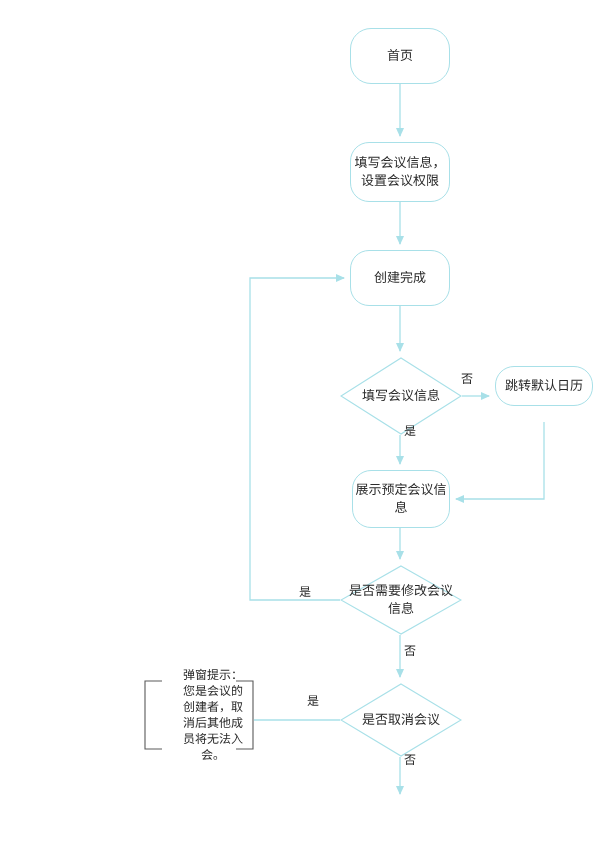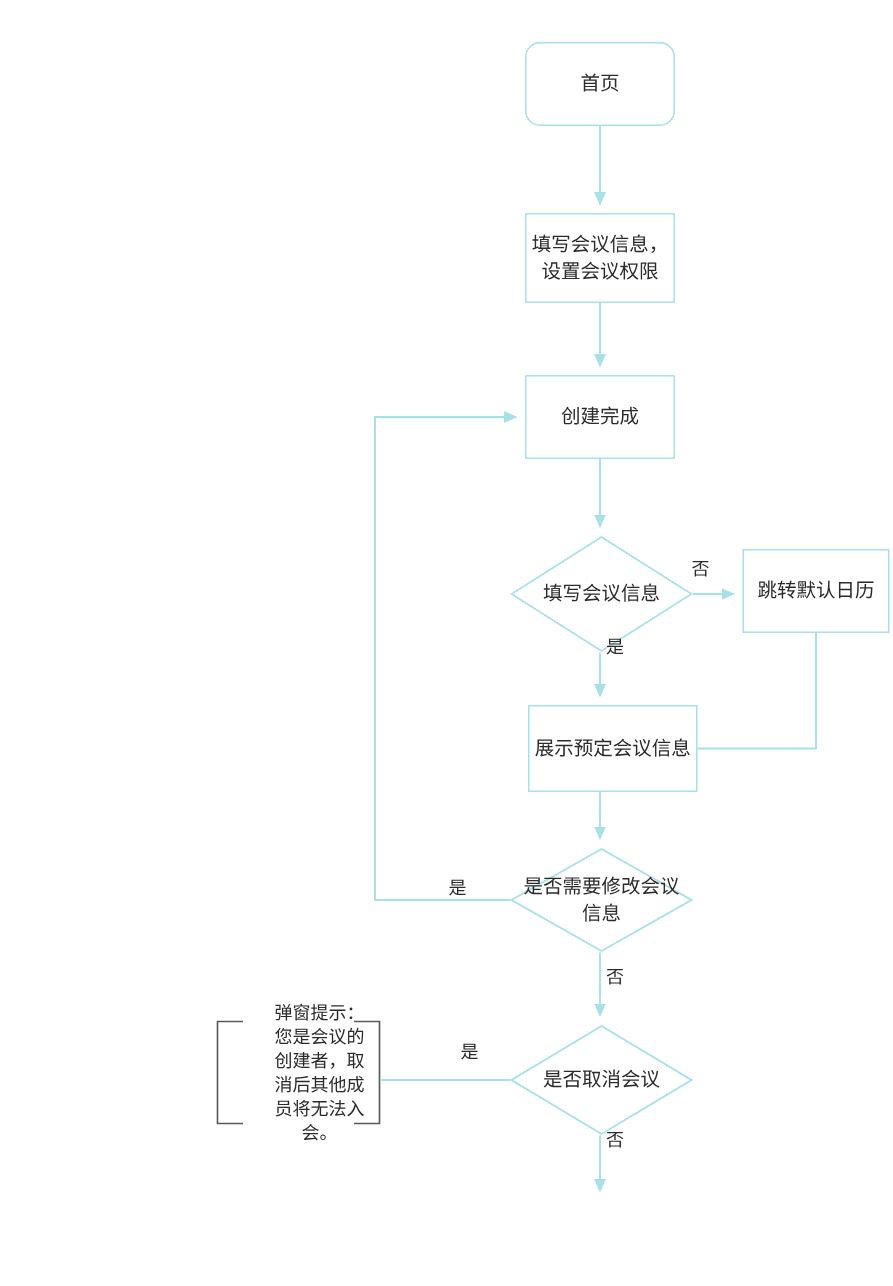--- a/index.html
+++ b/index.html
@@ -30,24 +30,25 @@
     position: absolute;
     box-sizing: border-box;
     display: flex;
     align-items: center;
     justify-content: center;
     text-align: center;
     color: #2b2b2b;
     font-size: 13px;
     line-height: 18px;
     background: #ffffff;
+    border-radius: 19px;
   }
   .node-terminator {
     border: 1.2px solid #a8e0e8;
-    border-radius: 10px;
+    border-radius: 21px;
   }
   .node-process {
     border: 1.2px solid #a8e0e8;
   }
   .node-decision {
     background: transparent;
     border: none;
   }
   .node-decision .diamond-shape {
     position: absolute;
@@ -167,25 +168,25 @@
     <span>创建完成</span>
   </div>
 
   <div class="node node-decision" style="left:340px; top:357px; width:122px; height:78px;">
     <svg class="diamond-shape" viewBox="0 0 122 78" preserveAspectRatio="none">
       <polygon points="61,1 121,39 61,77 1,39" fill="#ffffff" stroke="#a8e0e8" stroke-width="1.2"></polygon>
     </svg>
     <span class="diamond-label">填写会议信息</span>
   </div>
 
-  <div class="node node-process" style="left:495px; top:366px; width:98px; height:56px;">
+  <div class="node node-process" style="left:495px; top:366px; width:98px; height:40px;">
     <span>跳转默认日历</span>
   </div>
 
-  <div class="node node-process" style="left:352px; top:470px; width:113px; height:58px;">
+  <div class="node node-process" style="left:352px; top:470px; width:98px; height:58px;">
     <span>展示预定会议信息</span>
   </div>
 
   <div class="node node-decision" style="left:340px; top:683px; width:122px; height:74px;">
     <svg class="diamond-shape" viewBox="0 0 122 74" preserveAspectRatio="none">
       <polygon points="61,1 121,37 61,73 1,37" fill="#ffffff" stroke="#a8e0e8" stroke-width="1.2"></polygon>
     </svg>
     <span class="diamond-label">是否取消会议</span>
   </div>
 

